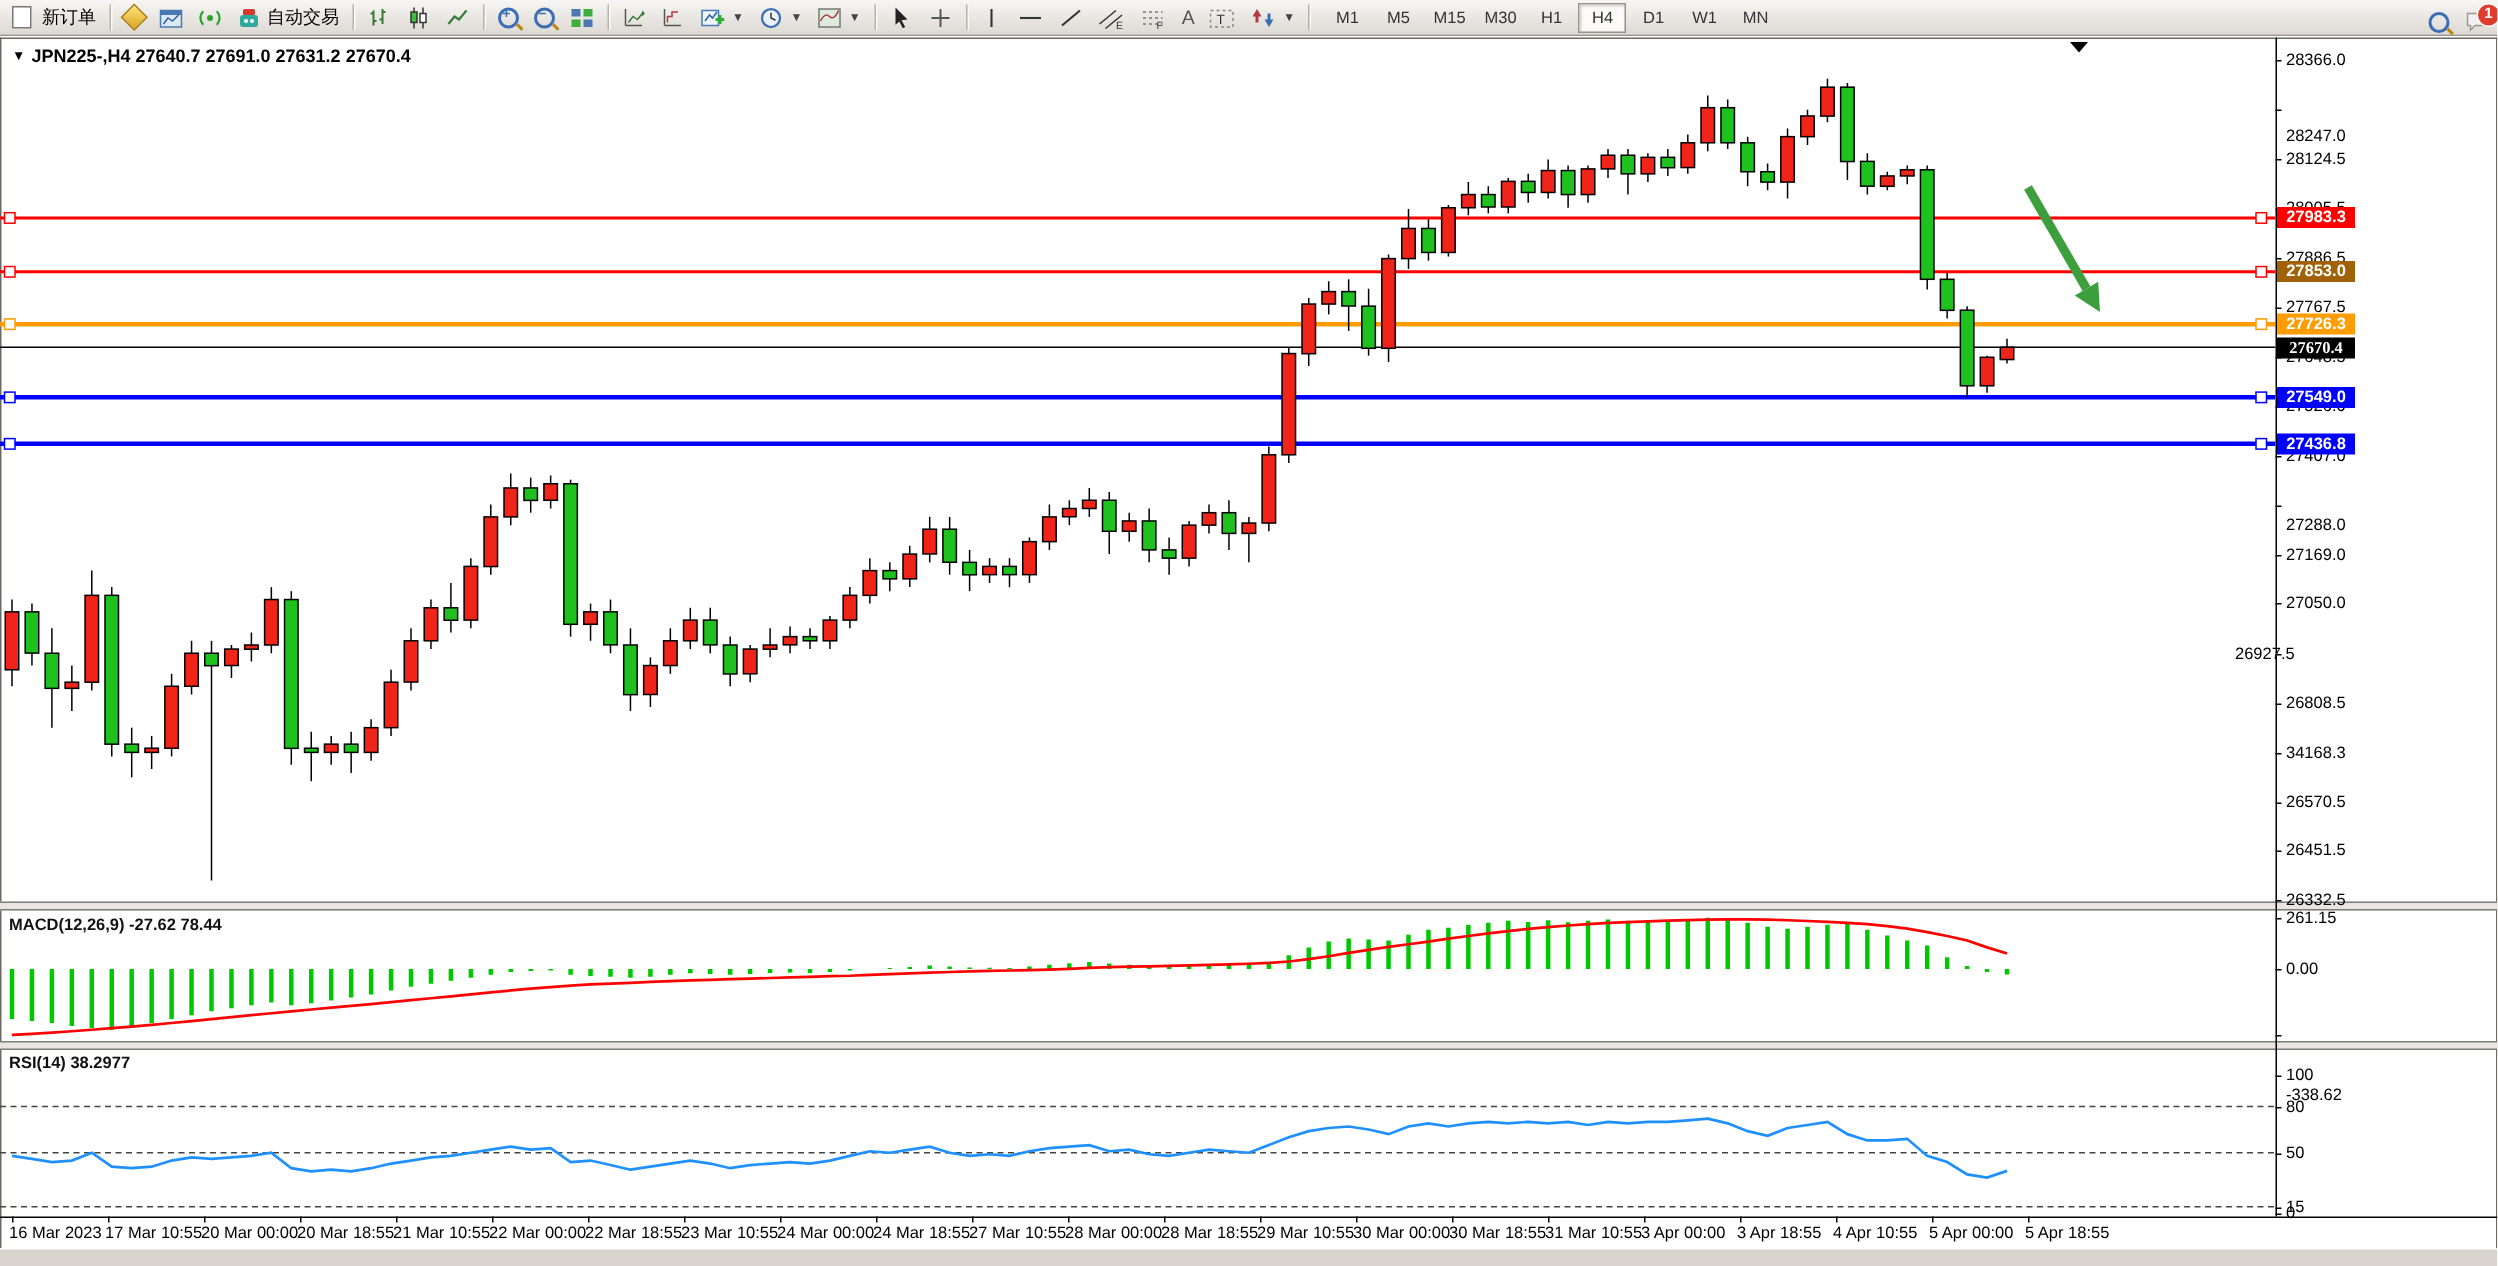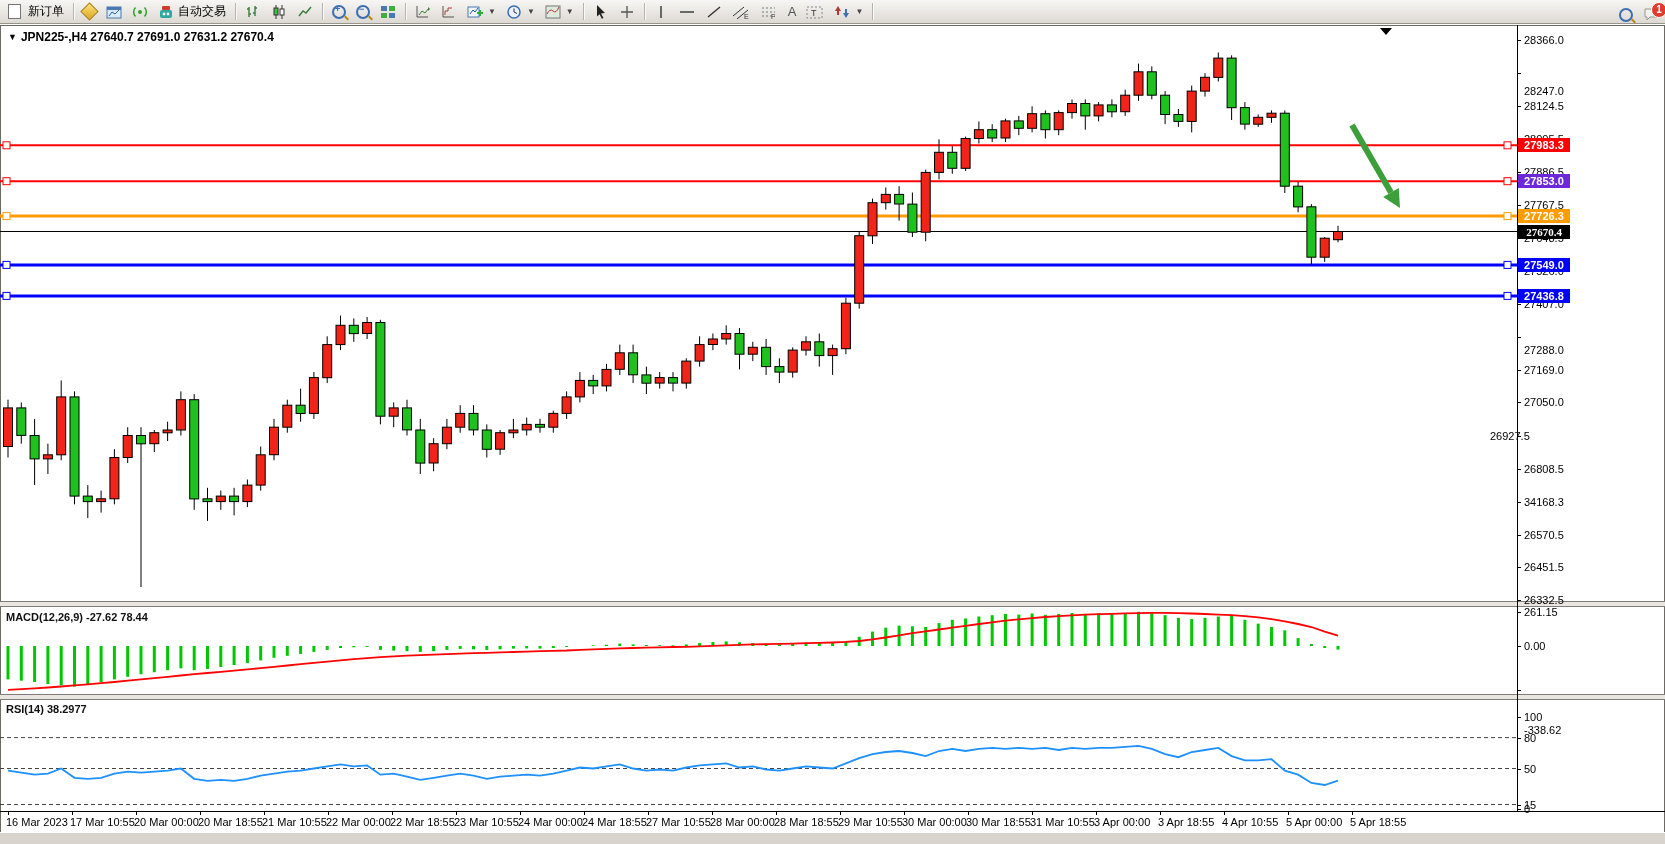--- a/index.html
+++ b/index.html
@@ -205,20 +205,31 @@
         </svg>
     </div>
     <div class="tbtn">
       <svg width="16" height="16" style="position:static">
           <path d="M4 2 l3 5 h-2 v4 h-2 v-4 h-2 Z" fill="#b03a3a"></path>
           <path d="M12 14 l-3 -5 h2 v-4 h2 v4 h2 Z" fill="#3c6eb4"></path>
         </svg>
       <span class="caret">▼</span>
     </div>
     <div class="tsep"></div>
+    <div class="tf-group" id="tfGroup">
+        <div class="tf">M1</div>
+        <div class="tf">M5</div>
+        <div class="tf">M15</div>
+        <div class="tf">M30</div>
+        <div class="tf">H1</div>
+        <div class="tf active">H4</div>
+        <div class="tf">D1</div>
+        <div class="tf">W1</div>
+        <div class="tf">MN</div>
+      </div>
     <div class="right-icons">
       <span class="mag" style="margin-top:5px"></span>
       <span class="icon16" style="margin-top:3px">
         <svg width="16" height="16" style="position:static">
             <path d="M2 3 h12 v8 h-7 l-3 3 v-3 h-2 Z" fill="#f2f1ef" stroke="#9a978f"></path>
           </svg>
         <span class="badge-red">1</span>
       </span>
     </div>
   </div>
@@ -618,21 +629,21 @@
       <div class="axlabel" style="left:1524px;top:711px">100</div>
       <div class="axtick" style="left:1517px;top:738px"></div>
       <div class="axlabel" style="left:1524px;top:732px">80</div>
       <div class="axtick" style="left:1517px;top:769px"></div>
       <div class="axlabel" style="left:1524px;top:763px">50</div>
       <div class="axtick" style="left:1517px;top:805px"></div>
       <div class="axlabel" style="left:1524px;top:799px">15</div>
       <div class="axtick" style="left:1517px;top:809px"></div>
       <div class="axlabel" style="left:1524px;top:803px">0</div>
       <div class="badge" style="top: 138px; background: rgb(255, 0, 0);">27983.3</div>
-      <div class="badge" style="top: 174px; background: #6d28d9;">27853.0</div>
+      <div class="badge" style="top: 174px; background: #a16207;">27853.0</div>
       <div class="badge" style="top: 209px; background: rgb(255, 156, 0);">27726.3</div>
       <div class="badge" style="top: 225px; background: rgb(0, 0, 0); font-family: Liberation Serif, serif;">27670.4</div>
       <div class="badge" style="top: 258px; background: rgb(0, 0, 255);">27549.0</div>
       <div class="badge" style="top: 289px; background: rgb(0, 0, 255);">27436.8</div>
     </div>
   <div id="dateLayer" style="position:absolute;inset:0;pointer-events:none">
       <div class="dtick" style="left:8px;top:811px"></div>
       <div class="axlabel" style="left:6px;top:816px">16 Mar 2023</div>
       <div class="dtick" style="left:72px;top:811px"></div>
       <div class="axlabel" style="left:70px;top:816px">17 Mar 10:55</div>

